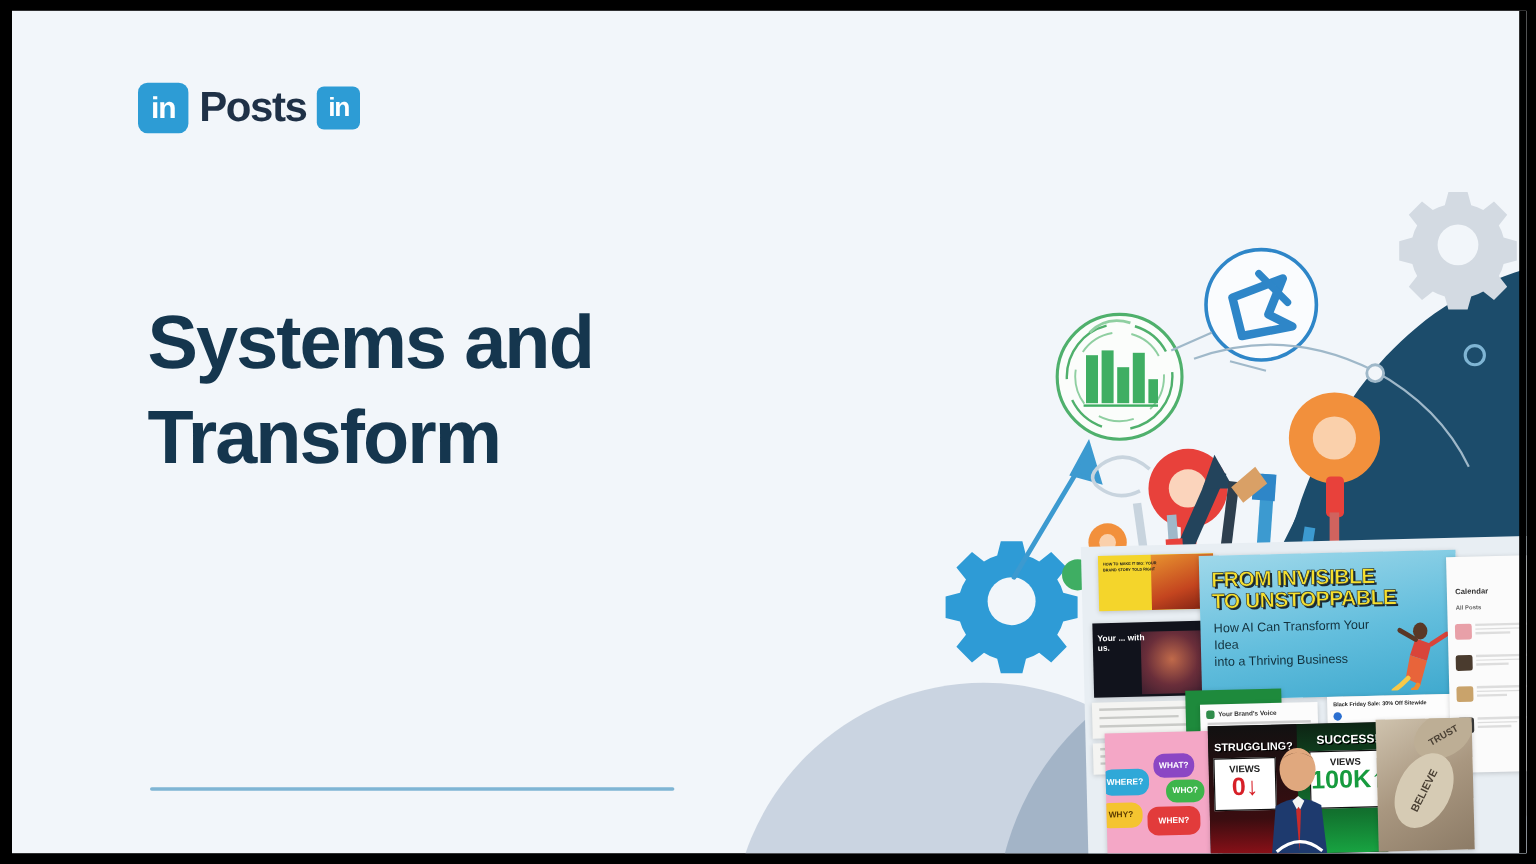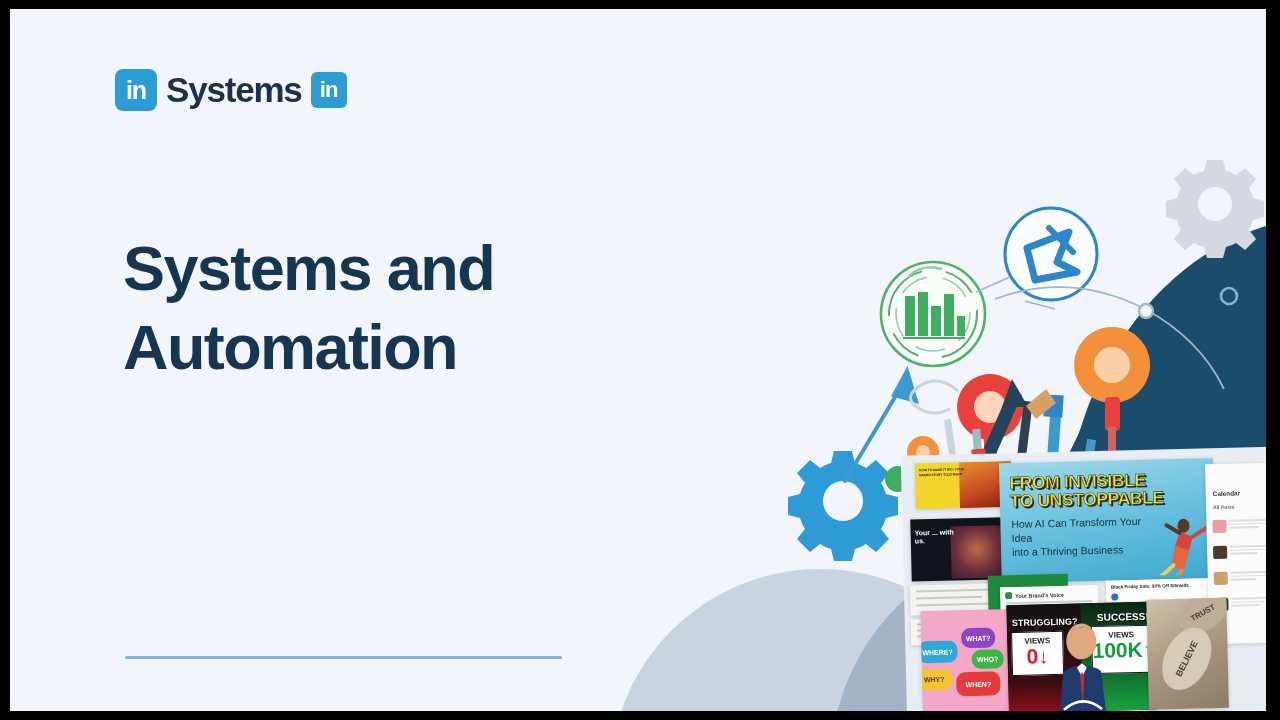--- a/index.html
+++ b/index.html
@@ -44,21 +44,21 @@
     letter-spacing:-1px; line-height:1;
   }
   .li-badge.sm{ width:36px; height:36px; border-radius:6px; font-size:22px; }
   .li-word{
     font-size:35px; font-weight:700; color:#1F3147;
     letter-spacing:-1.2px;
   }
 
   
   .headline{
-    position:absolute; left:113px; top:220px; width:620px; z-index:30;
+    position:absolute; left:113px; top:238px; width:620px; z-index:30;
   }
   .headline .l1, .headline .l2{
     font-size:63px; font-weight:700; color:#15364E;
     letter-spacing:-1.6px; line-height:1.26;
   }
   .headline .l3{
     font-size:59px; font-weight:400; color:#1E3D55;
     letter-spacing:-1px; line-height:1.3; margin-top:4px;
   }
   .rule{
@@ -336,27 +336,27 @@
       <rect x="1072" y="430" width="9" height="66" fill="#3C9AD0" transform="rotate(9 1076 463)"></rect>
       <path d="M1016 397 L1036 380 L1046 394 L1026 410 Z" fill="#D9A066"></path>
     </g>
 
     <path d="M948 382 q-20 -18 -40 -4 q-16 12 2 22 q14 8 30 0" fill="none" stroke="#C8D4DE" stroke-width="3"></path>
     <path d="M898 268 q14 -14 34 -8" fill="none" stroke="#8FCFA1" stroke-width="2.4"></path>
   </svg>
 
   <div class="logo">
     <div class="li-badge">in</div>
-    <div class="li-word">Systems</div>
+    <div class="li-word">Posts</div>
     <div class="li-badge sm">in</div>
   </div>
 
   <div class="headline">
     <div class="l1">Systems and</div>
-    <div class="l2">Automation</div>
+    <div class="l2">Transform</div>
   </div>
   <div class="rule"></div>
 
   <div class="collage-bg"></div>
   <div class="collage">
 
     <div class="tile tile-yellow">
       <div class="ty-fig"></div>
       <div class="ty-txt">HOW TO MAKE IT BIG: YOUR BRAND STORY TOLD RIGHT</div>
     </div>

